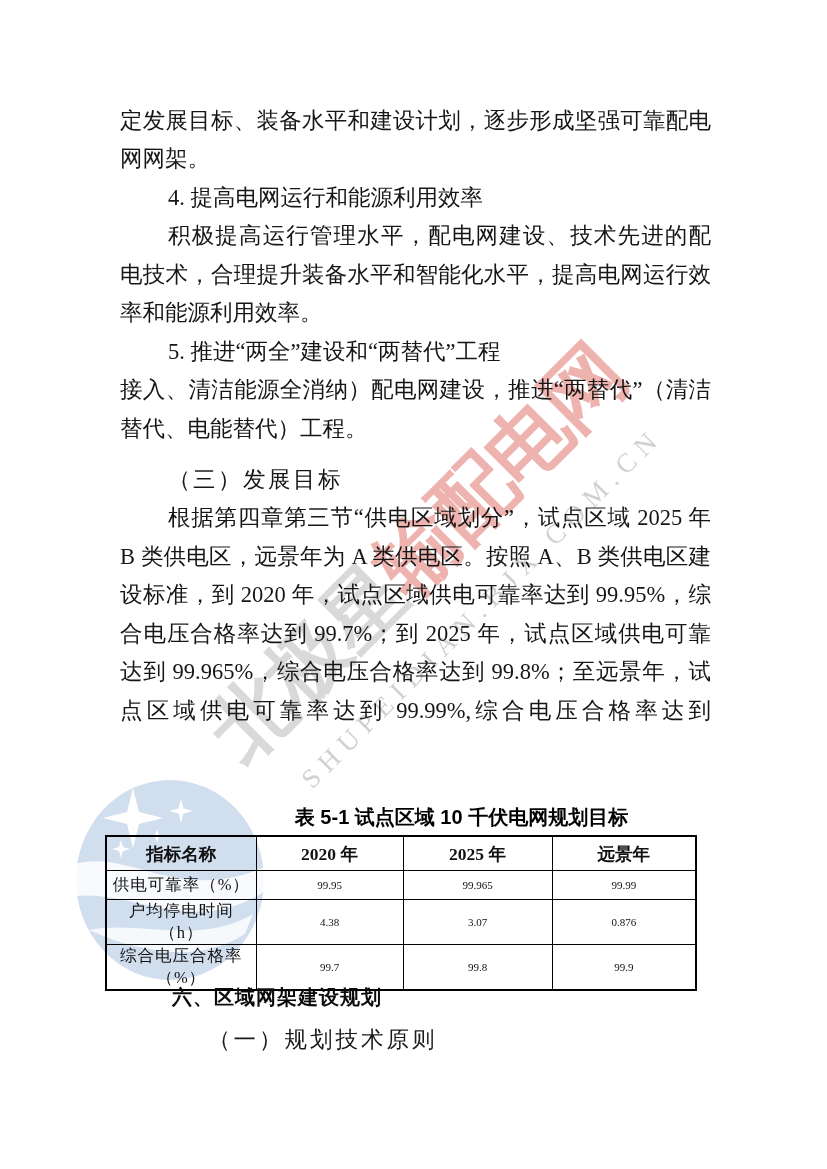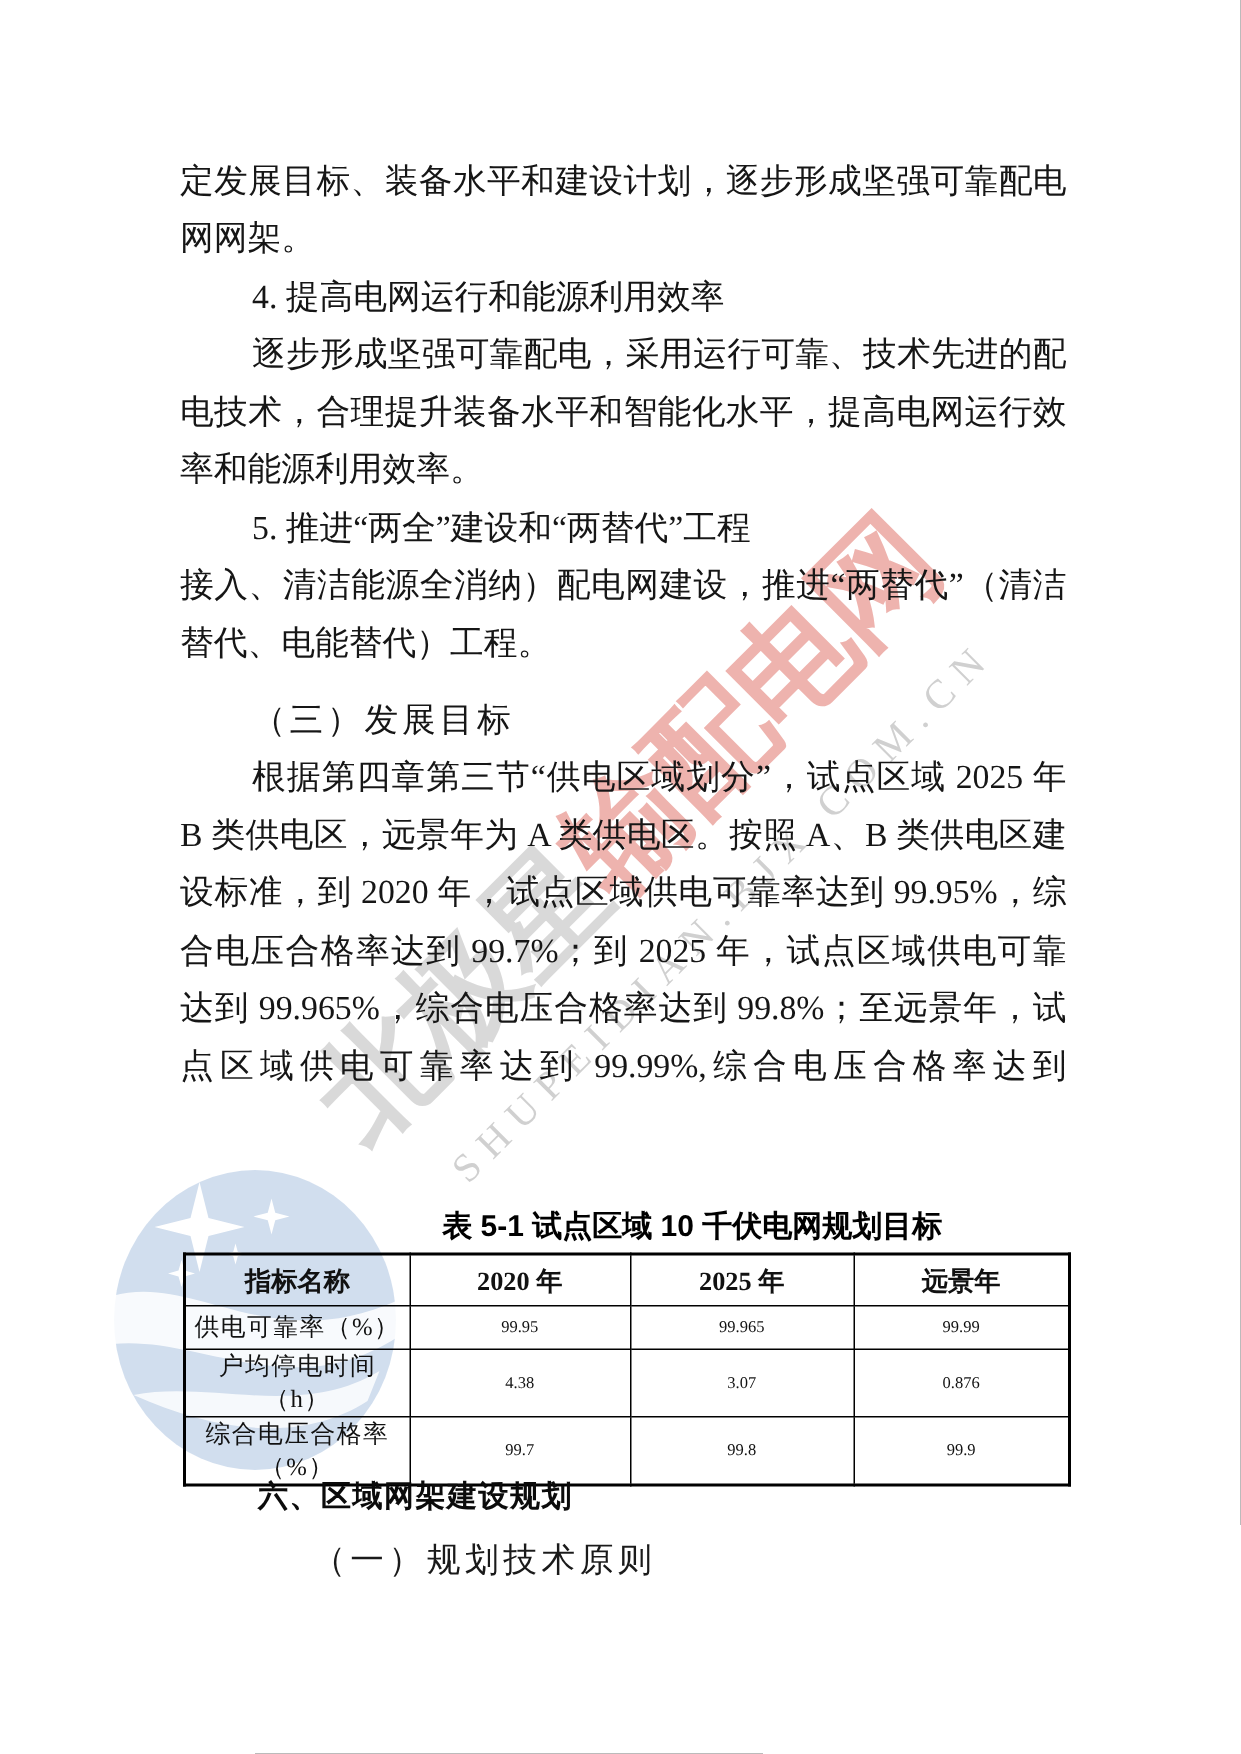--- a/index.html
+++ b/index.html
@@ -38,21 +38,21 @@
   .line.indent { padding-left:48px; }
   .line.kai { letter-spacing:2.5px;margin-top:13px; }
 
   
   .table-title {
     position:absolute; left:0; top:804px; width:827px; z-index:1;
     text-align:center; font-family:"Liberation Sans","DejaVu Sans",sans-serif;
     font-weight:bold; font-size:20px; color:#000;padding-left:48px;
   }
   .goal-table {
-    position:absolute; left:122px; top:835px; width:590px; z-index:1;
+    position:absolute; left:105px; top:835px; width:590px; z-index:1;
     border-collapse:collapse; table-layout:fixed; background:transparent;
     border:2.5px solid #000;
     padding-left:12px;
   }
   .goal-table th, .goal-table td {
     border:1.4px solid #000; text-align:center; vertical-align:middle;
     padding:0; color:#111;
   }
   .goal-table th { font-size:17.5px; font-weight:bold; height:33px; }
   .goal-table td { font-size:11px; height:28px; font-weight:normal; }
@@ -86,21 +86,21 @@
     <path d="M58,10 L64,34 L88,40 L64,46 L58,70 L52,46 L28,40 L52,34 Z" fill="#ffffff"></path>
     <path d="M106,21 L108.5,30.5 L118,33 L108.5,35.5 L106,45 L103.5,35.5 L94,33 L103.5,30.5 Z" fill="#ffffff"></path>
     <path d="M46,62 L48,69 L55,71 L48,73 L46,80 L44,73 L37,71 L44,69 Z" fill="#ffffff"></path>
     <path d="M82,51 L83.5,56.5 L89,58 L83.5,59.5 L82,65 L80.5,59.5 L75,58 L80.5,56.5 Z" fill="#ffffff"></path>
   </svg>
 
   <div class="body-text">
       <div class="line fill">定发展目标、装备水平和建设计划，逐步形成坚强可靠配电</div>
       <div class="line">网网架。</div>
       <div class="line indent">4. 提高电网运行和能源利用效率</div>
-      <div class="line fill indent">逐步形成坚强可靠配电，采用运行可靠、技术先进的配</div>
+      <div class="line fill indent">积极提高运行管理水平，配电网建设、技术先进的配</div>
       <div class="line fill">电技术，合理提升装备水平和智能化水平，提高电网运行效</div>
       <div class="line">率和能源利用效率。</div>
       <div class="line indent">5. 推进“两全”建设和“两替代”工程</div>
       <div class="line fill">接入、清洁能源全消纳）配电网建设，推进“两替代”（清洁</div>
       <div class="line">替代、电能替代）工程。</div>
       <div class="line indent kai">（三）发展目标</div>
       <div class="line fill indent">根据第四章第三节“供电区域划分”，试点区域 2025 年为</div>
       <div class="line fill">B 类供电区，远景年为 A 类供电区。按照 A、B 类供电区建</div>
       <div class="line fill">设标准，到 2020 年，试点区域供电可靠率达到 99.95%，综</div>
       <div class="line fill">合电压合格率达到 99.7%；到 2025 年，试点区域供电可靠率</div>

